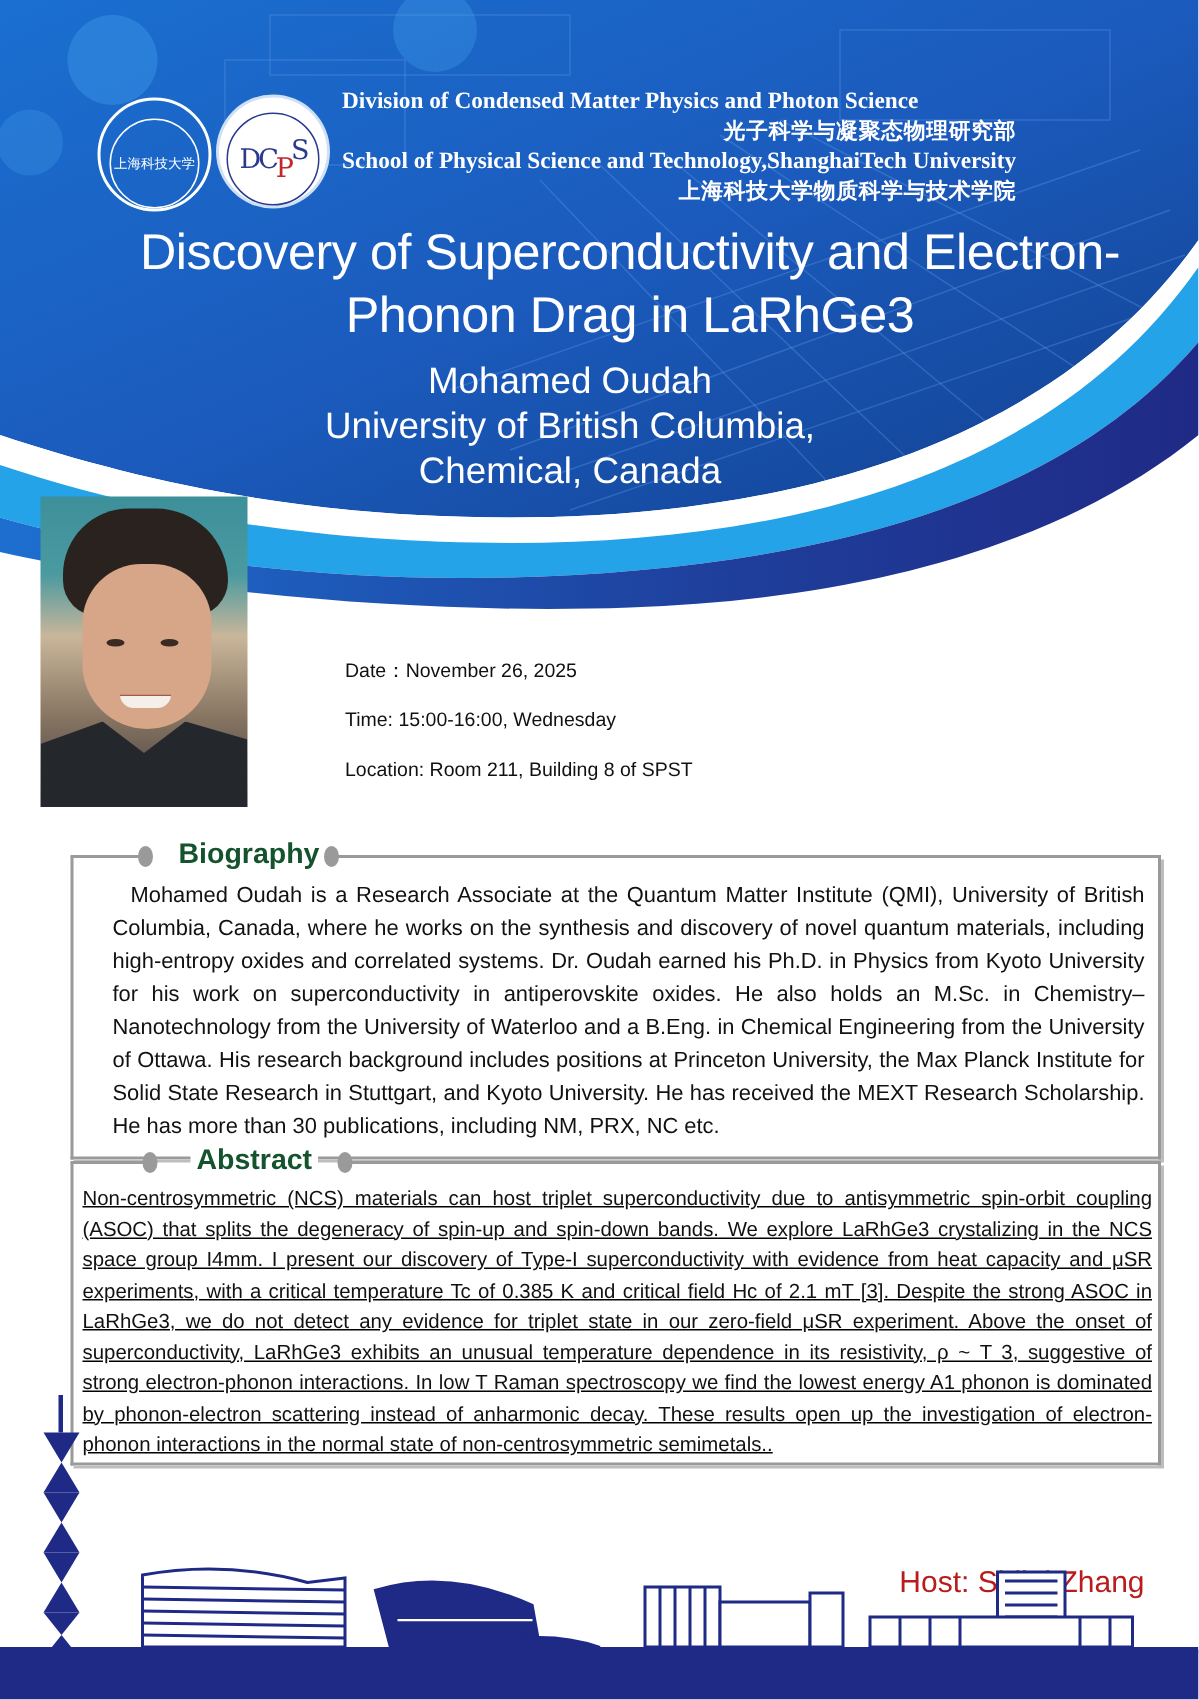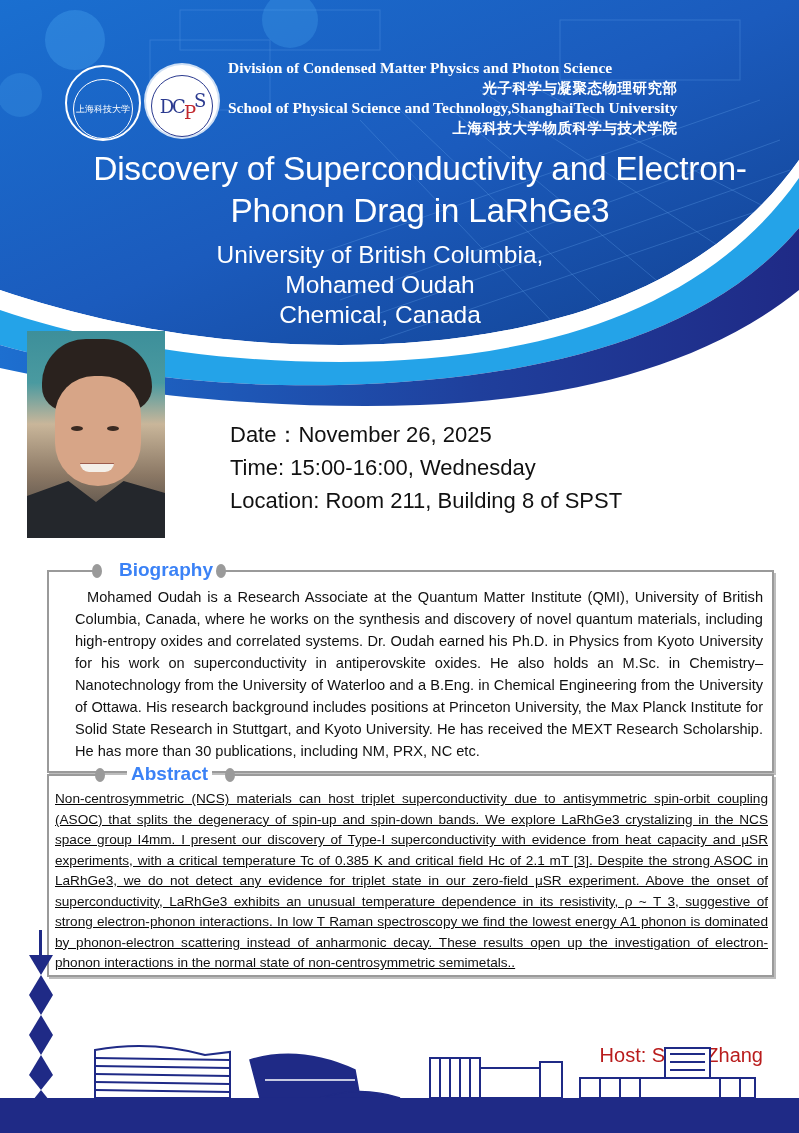--- a/index.html
+++ b/index.html
@@ -28,28 +28,28 @@
 
     
     .photo { position: absolute; left: 27px; top: 331px; width: 138px; height: 207px; overflow: hidden; background: linear-gradient(180deg, #3d8f9a 0%, #4a9aa0 25%, #c9b69a 45%, #8a7764 70%, #3c3a3a 100%); }
     .photo .hair { position: absolute; left: 15px; top: 8px; width: 110px; height: 72px; background: #2a221e; border-radius: 55px 60px 30px 30px; }
     .photo .face { position: absolute; left: 28px; top: 45px; width: 86px; height: 110px; background: #d7a587; border-radius: 42px 42px 46px 46px; }
     .photo .eye { position: absolute; top: 95px; width: 12px; height: 5px; background: #3a2a22; border-radius: 50%; }
     .photo .smile { position: absolute; left: 53px; top: 132px; width: 34px; height: 8px; background: #f4efe9; border-radius: 0 0 17px 17px; border-top: 1px solid #9c5b4c; }
     .photo .shirt { position: absolute; left: 0; top: 150px; width: 138px; height: 60px; background: #24272c; clip-path: polygon(0 25%, 30% 0, 50% 35%, 70% 0, 100% 20%, 100% 100%, 0 100%); }
 
     
-    .details { position: absolute; left: 230px; top: 418px; font-size: 22px; color: #111; line-height: 33px; }
+    .details { position: absolute; left: 230px; top: 430px; font-size: 13px; color: #111; line-height: 33px; }
 
     
     .section { position: absolute; left: 47px; width: 723px; border: 2px solid #9a9a9a; border-top: none; box-shadow: 2px 2px 0 #bdbdbd; }
     .section-head { position: absolute; left: 0; top: -10px; width: 100%; height: 20px; }
     .section-head .line { position: absolute; top: 9px; height: 2px; background: #9a9a9a; }
     .section-head .dot { position: absolute; top: 3px; width: 10px; height: 14px; border-radius: 50%; background: #9a9a9a; }
-    .section-head .label { position: absolute; top: -2px; font-size: 19px; font-weight: bold; color: #3b82f6; background: #fff; padding: 0 4px; }
+    .section-head .label { position: absolute; top: -2px; font-size: 19px; font-weight: bold; color: #14532d; background: #fff; padding: 0 4px; }
     .section .body { font-size: 14.6px; line-height: 22px; color: #111; text-align: justify; }
 
     .bio { top: 571px; height: 200px; }
     .bio .body { padding: 15px 9px 0 26px; text-indent: 12px; }
 
     .abstract { top: 775px; height: 200px; text-decoration: underline; }
     .abstract .body { padding: 14px 4px 0 6px; font-size: 13.6px; line-height: 20.5px; }
 
     .host { position: absolute; right: 36px; top: 1044px; font-size: 20px; color: #b91c1c; }
 
@@ -114,22 +114,22 @@
     <div class="en">School of Physical Science and Technology,ShanghaiTech University</div>
     <div class="zh">上海科技大学物质科学与技术学院</div>
   </div>
 
   <div class="title">
     <div>Discovery of Superconductivity and Electron-</div>
     <div>Phonon Drag in LaRhGe3</div>
   </div>
 
   <div class="speaker">
+    <div>Mohamed Oudah</div>
     <div>University of British Columbia,</div>
-    <div>Mohamed Oudah</div>
     <div>Chemical, Canada</div>
   </div>
 </div>
 
 <div class="photo">
   <div class="hair"></div>
   <div class="face"></div>
   <div class="eye" style="left:44px"></div>
   <div class="eye" style="left:80px"></div>
   <div class="smile"></div>

